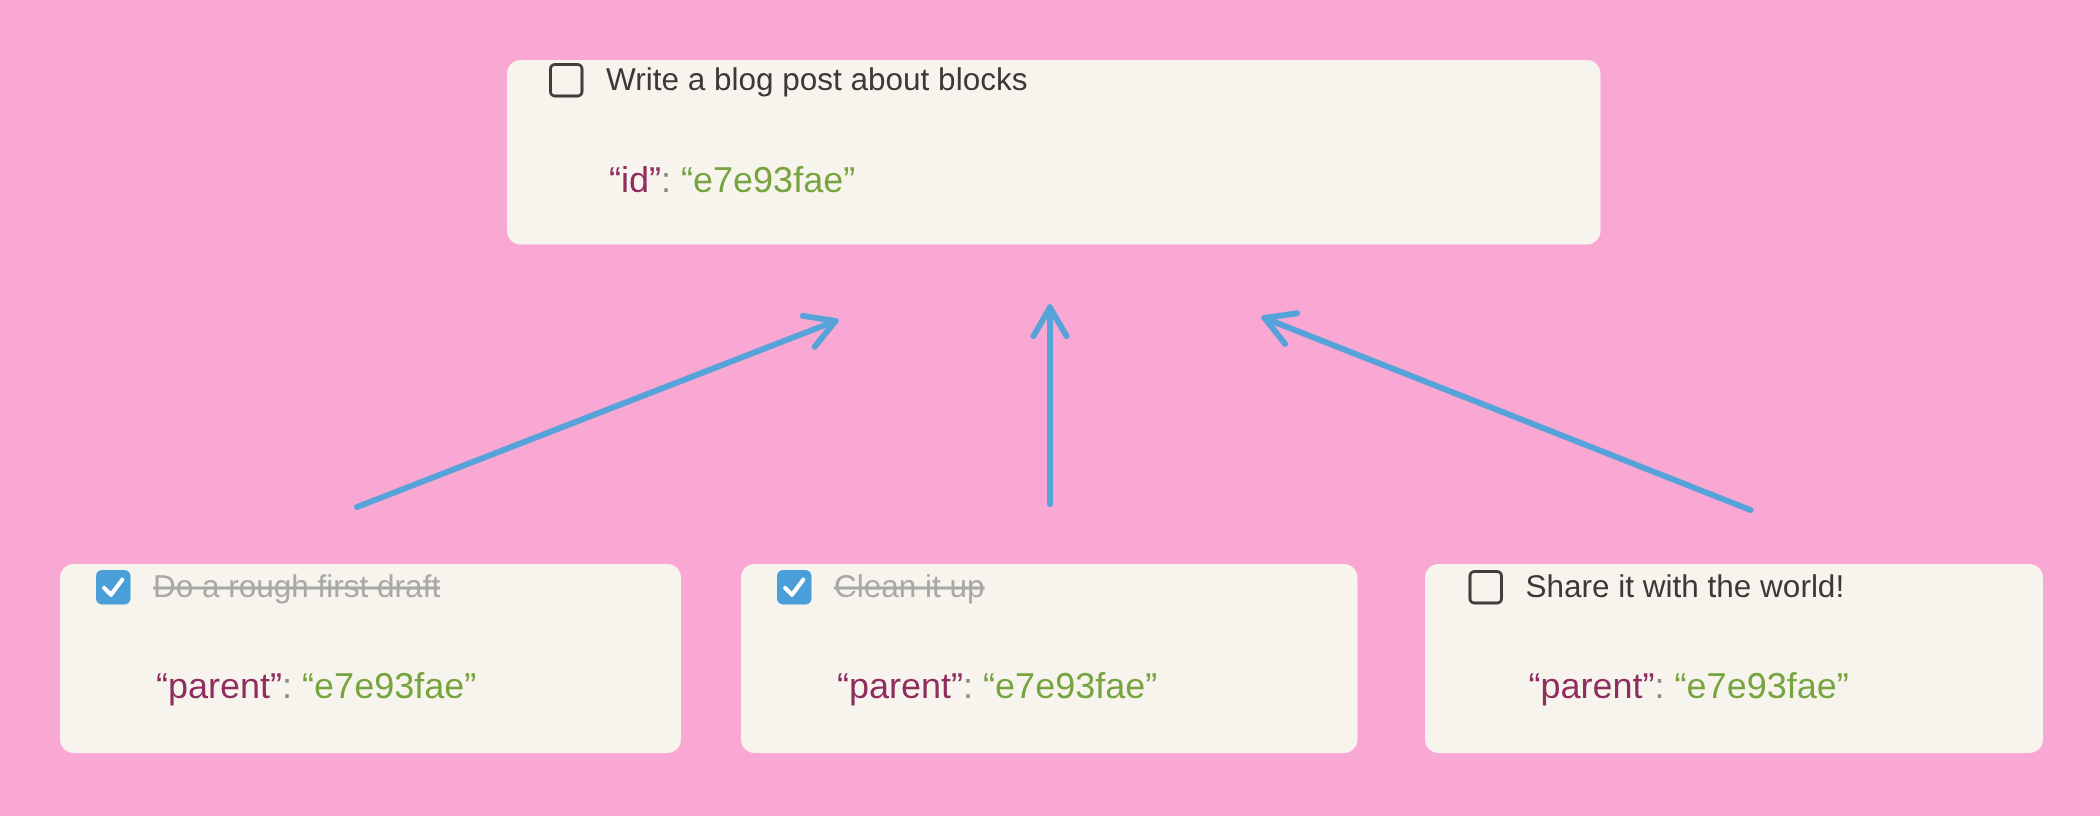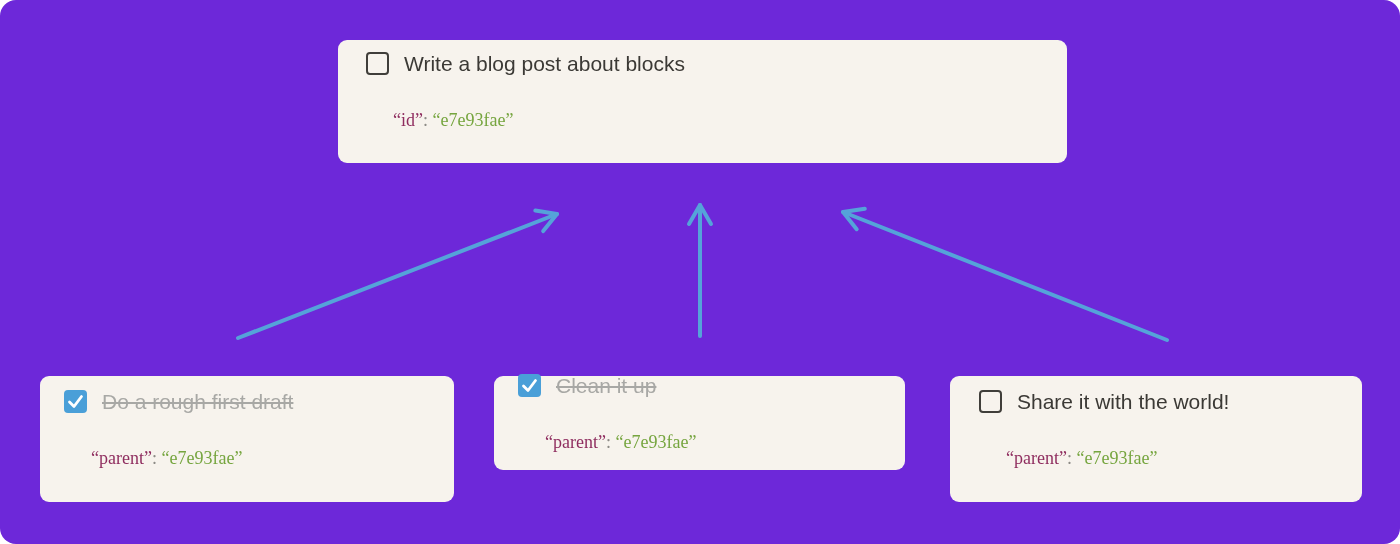--- a/index.html
+++ b/index.html
@@ -1,40 +1,39 @@
 <!DOCTYPE html>
 <html><head>
 <meta charset="utf-8">
 <style>
   html, body { margin: 0; padding: 0; background: #ffffff; }
   .canvas {
     position: relative;
     width: 1400px;
     height: 544px;
-    background: #6d28d9;
+    background: #f9a8d4;
     font-family: "Liberation Sans", sans-serif;
     overflow: hidden;
-    border-radius: 16px;
   }
 
   
   .card {
     position: absolute;
     box-sizing: border-box;
     background: #f7f3ed;
     border-radius: 9px;
     padding: 0 28px;
     display: flex;
     flex-direction: column;
     justify-content: center;
     gap: 13px;
   }
   .card-parent { left: 338px; top: 40px;  width: 729px; height: 123px; }
   .card-child-1 { left: 40px;  top: 376px; width: 414px; height: 126px; }
-  .card-child-2 { left: 494px; top: 376px; width: 411px; height: 94px; }
+  .card-child-2 { left: 494px; top: 376px; width: 411px; height: 126px; }
   .card-child-3 { left: 950px; top: 376px; width: 412px; height: 126px; padding-left: 29px; }
   .card-child-1, .card-child-2 { padding: 0 24px; }
 
   .task-row {
     display: flex;
     align-items: center;
     gap: 15px;
     font-size: 21px;
     line-height: 1.2;
     color: #3b3935;
@@ -53,22 +52,22 @@
     background: #4a9fd8;
     display: flex; align-items: center; justify-content: center;
   }
   .completed .task-label {
     color: #a8a8a5;
     text-decoration: line-through;
     text-decoration-thickness: 2px;
   }
 
   .code-row {
-    font-family: Liberation Serif, serif;
-    font-size: 18px;
+    font-family: Liberation Sans, sans-serif;
+    font-size: 24px;
     line-height: 1.15;
     white-space: pre;
   }
   .code-key   { color: #8f2d5f; }
   .code-sep   { color: #8d8b86; }
   .code-value { color: #76a53f; }
 
   
   .arrows {
     position: absolute;

